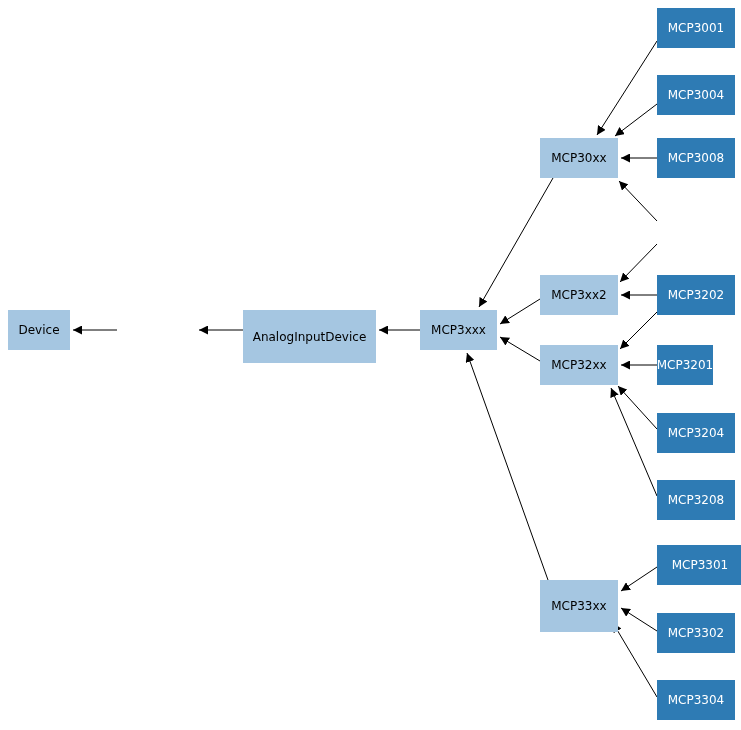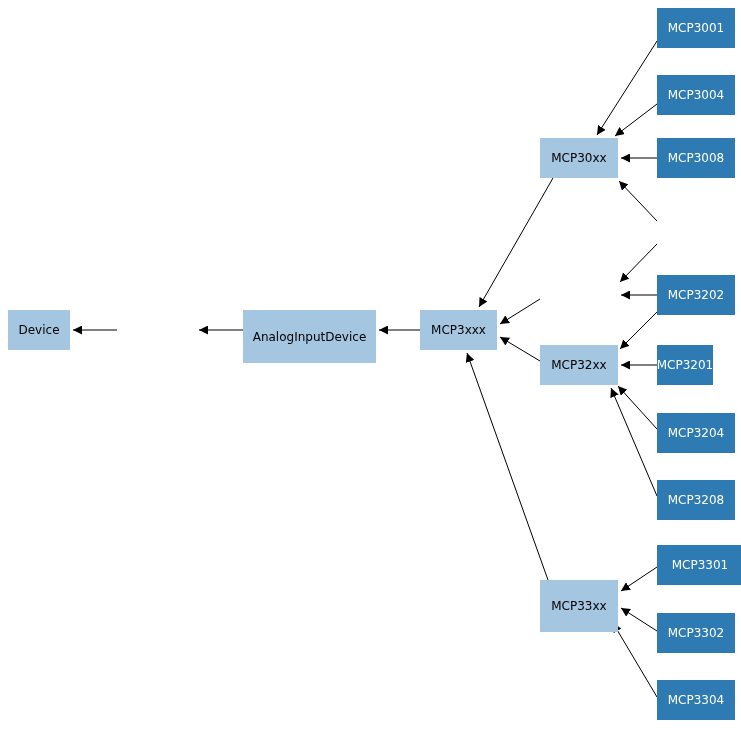--- a/index.html
+++ b/index.html
@@ -61,20 +61,21 @@
         <line x1="657" y1="567" x2="621" y2="591" stroke="#000000" stroke-width="1" marker-end="url(#arrowhead)"></line>
         <line x1="657" y1="631" x2="621" y2="608" stroke="#000000" stroke-width="1" marker-end="url(#arrowhead)"></line>
         <line x1="657" y1="697" x2="613" y2="623" stroke="#000000" stroke-width="1" marker-end="url(#arrowhead)"></line>
       </g>
   </svg>
 
 <div class="node base" style="left: 8px; top: 310px; width: 62px; height: 40px; background: rgb(165, 198, 225); color: rgb(0, 0, 0);">Device</div>
     <div class="node base" style="left: 243px; top: 310px; width: 133px; height: 53px; background: rgb(165, 198, 225); color: rgb(0, 0, 0);">AnalogInputDevice</div>
     <div class="node base" style="left: 420px; top: 310px; width: 77px; height: 40px; background: rgb(165, 198, 225); color: rgb(0, 0, 0);">MCP3xxx</div>
     <div class="node base" style="left: 540px; top: 138px; width: 78px; height: 40px; background: rgb(165, 198, 225); color: rgb(0, 0, 0);">MCP30xx</div>
+    <div class="node base" style="left: 540px; top: 275px; width: 78px; height: 40px; background: rgb(165, 198, 225); color: rgb(0, 0, 0);">MCP3xx2</div>
     <div class="node base" style="left: 540px; top: 345px; width: 78px; height: 40px; background: rgb(165, 198, 225); color: rgb(0, 0, 0);">MCP32xx</div>
     <div class="node base" style="left: 540px; top: 580px; width: 78px; height: 52px; background: rgb(165, 198, 225); color: rgb(0, 0, 0);">MCP33xx</div>
     <div class="node leaf" style="left: 657px; top: 8px; width: 78px; height: 40px; background: rgb(46, 123, 180); color: rgb(255, 255, 255);">MCP3001</div>
     <div class="node leaf" style="left: 657px; top: 75px; width: 78px; height: 40px; background: rgb(46, 123, 180); color: rgb(255, 255, 255);">MCP3004</div>
     <div class="node leaf" style="left: 657px; top: 138px; width: 78px; height: 40px; background: rgb(46, 123, 180); color: rgb(255, 255, 255);">MCP3008</div>
     <div class="node leaf" style="left: 657px; top: 275px; width: 78px; height: 40px; background: rgb(46, 123, 180); color: rgb(255, 255, 255);">MCP3202</div>
     <div class="node leaf" style="left: 657px; top: 345px; width: 56px; height: 40px; background: rgb(46, 123, 180); color: rgb(255, 255, 255);">MCP3201</div>
     <div class="node leaf" style="left: 657px; top: 413px; width: 78px; height: 40px; background: rgb(46, 123, 180); color: rgb(255, 255, 255);">MCP3204</div>
     <div class="node leaf" style="left: 657px; top: 480px; width: 78px; height: 40px; background: rgb(46, 123, 180); color: rgb(255, 255, 255);">MCP3208</div>
     <div class="node leaf" style="left: 657px; top: 545px; width: 86px; height: 40px; background: rgb(46, 123, 180); color: rgb(255, 255, 255);">MCP3301</div>

